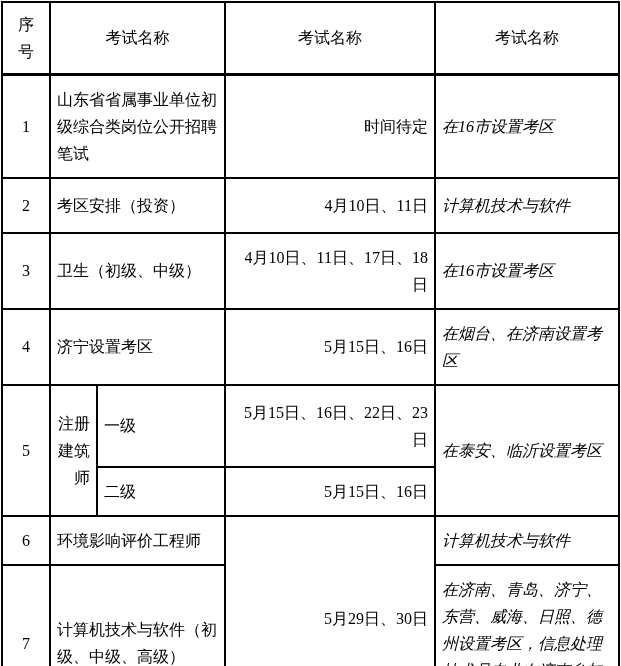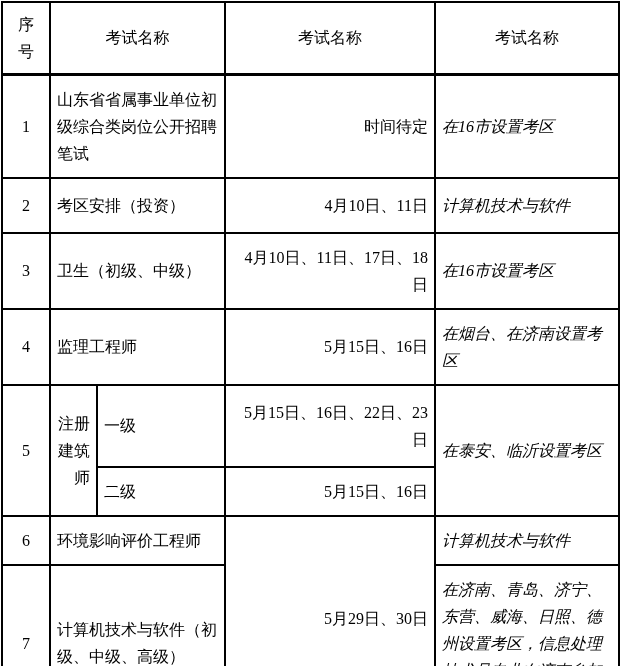--- a/index.html
+++ b/index.html
@@ -102,21 +102,21 @@
 
   <tr style="height:68px">
     <td class="c-no">3</td>
     <td colspan="2" class="c-name">卫生（初级、中级）</td>
     <td class="c-date">4月10日、11日、17日、18日</td>
     <td class="c-area">在16市设置考区</td>
   </tr>
 
   <tr style="height:48px">
     <td class="c-no">4</td>
-    <td colspan="2" class="c-name">监理工程师</td>
+    <td colspan="2" class="c-name">济宁设置考区</td>
     <td class="c-date">5月15日、16日</td>
     <td class="c-area">在烟台、在济南设置考区</td>
   </tr>
 
   <tr style="height:82px">
     <td rowspan="2" class="c-no">5</td>
     <td rowspan="2" class="c-vert">注册建筑师</td>
     <td class="c-level">一级</td>
     <td class="c-date">5月15日、16日、22日、23日</td>
     <td rowspan="2" class="c-area">在泰安、临沂设置考区</td>

